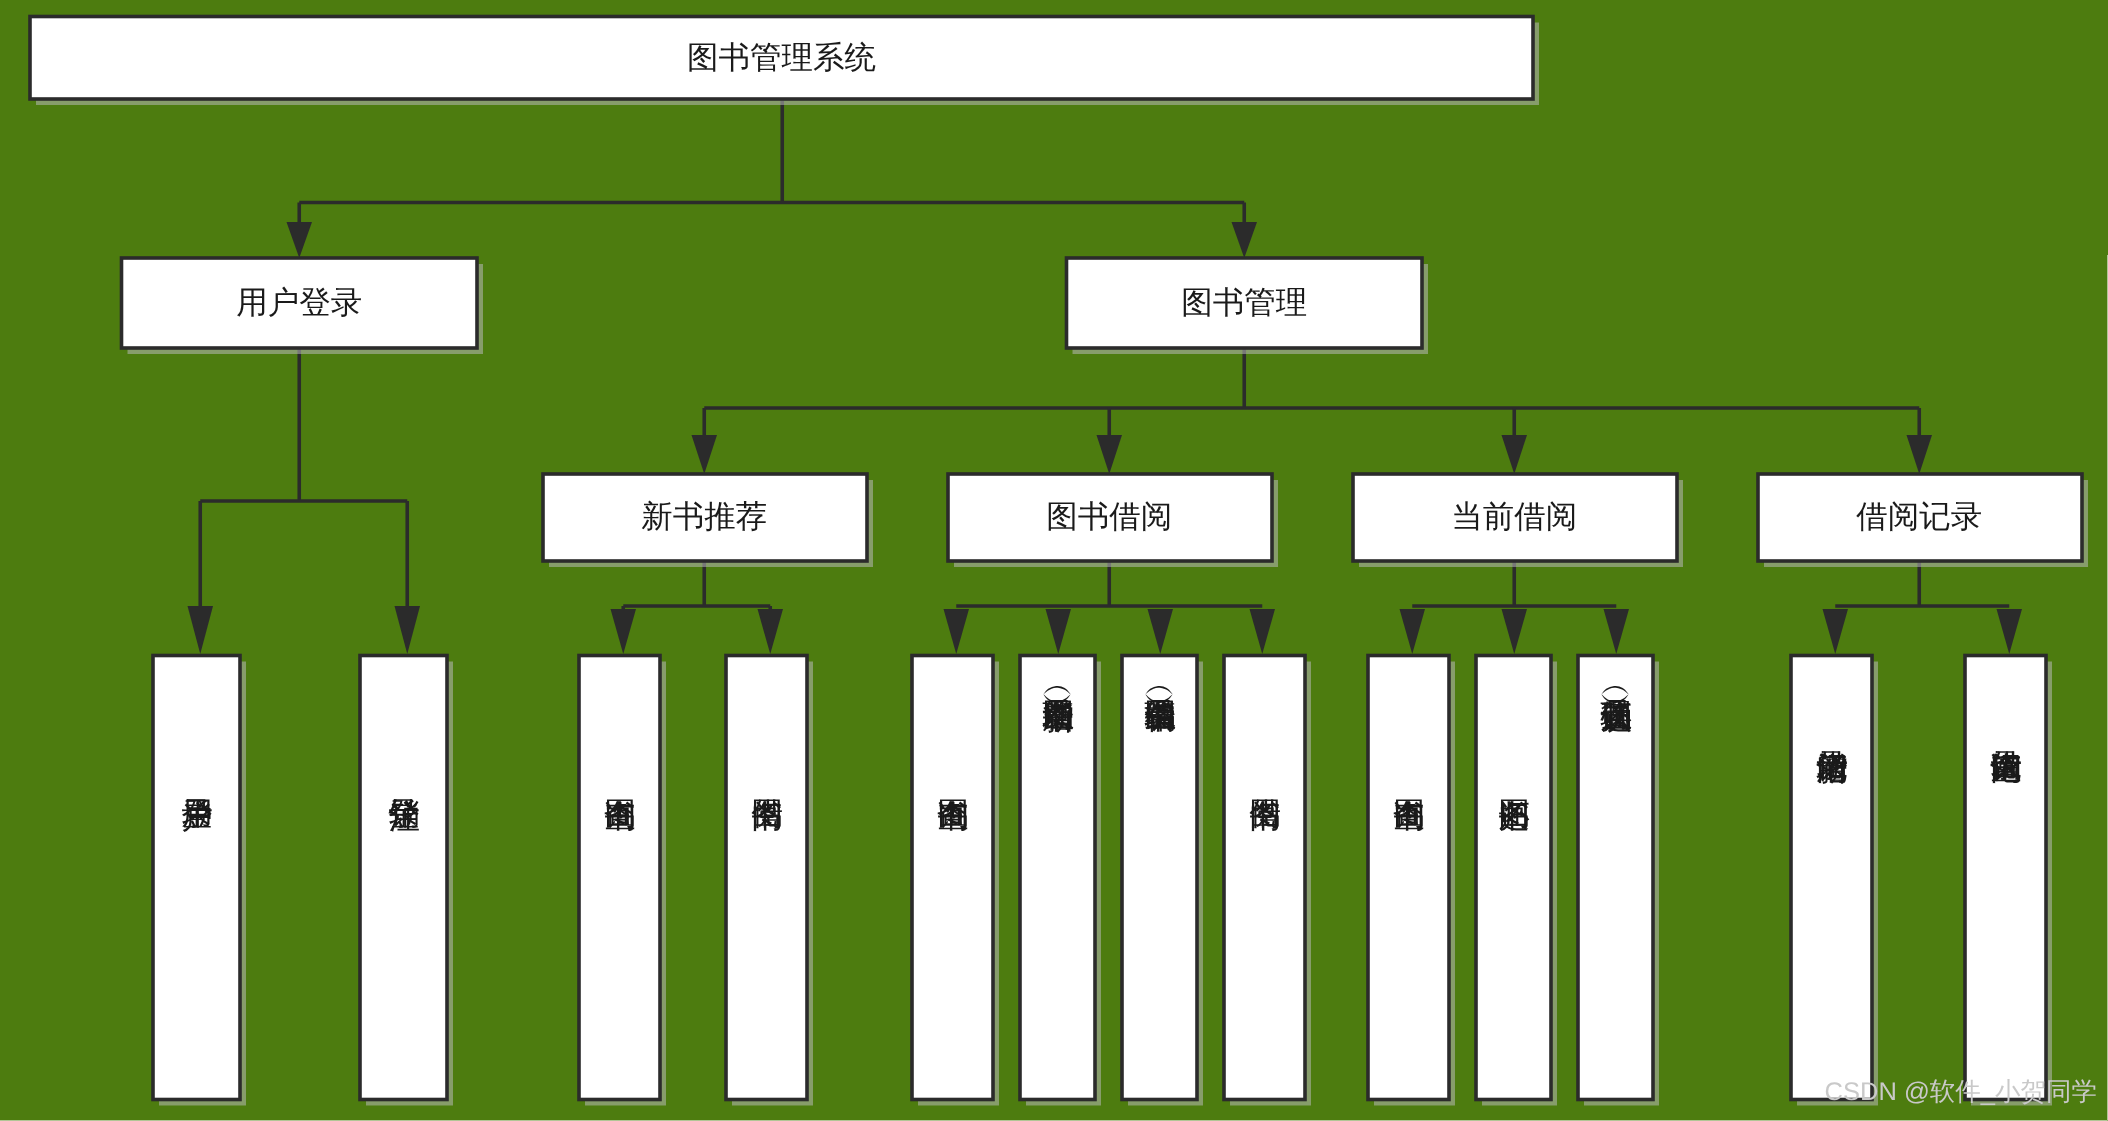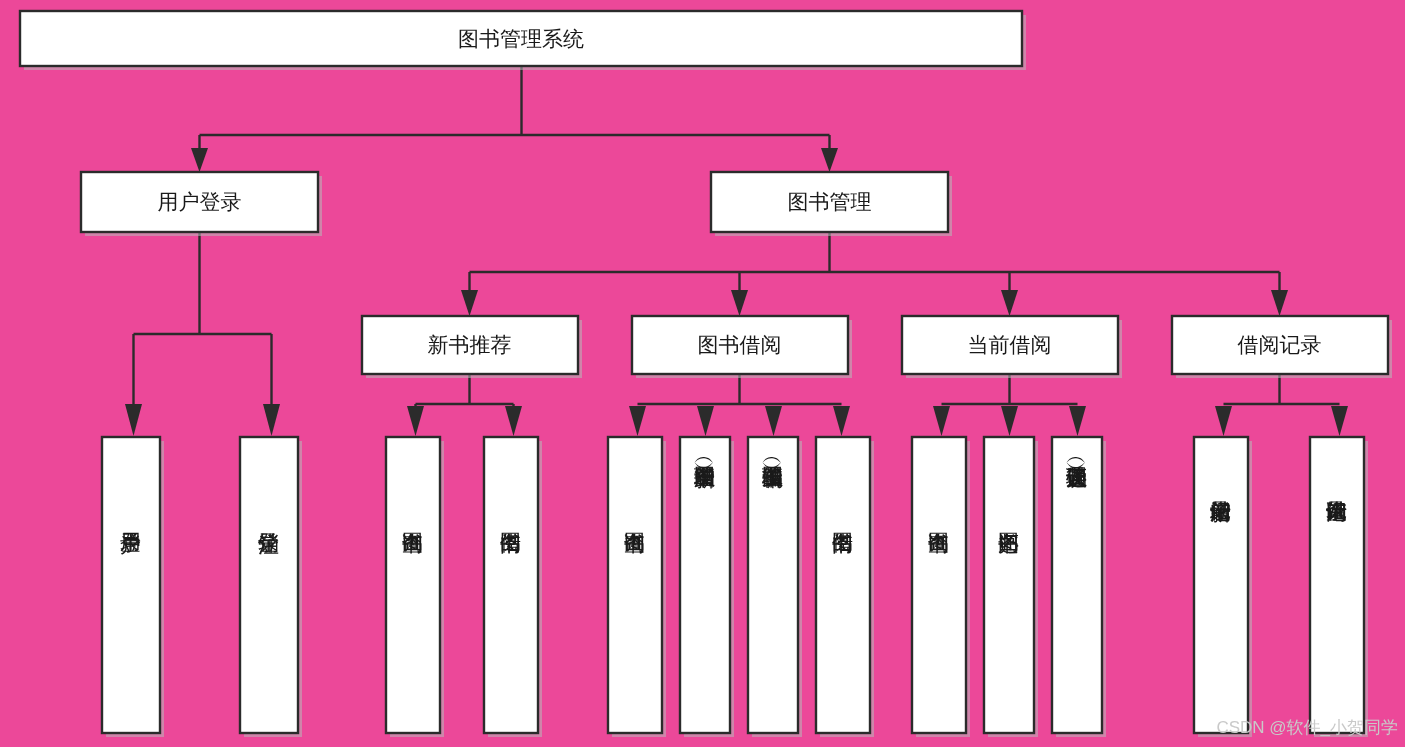--- a/index.html
+++ b/index.html
@@ -8,21 +8,21 @@
     padding: 0;
     background: #ffffff;
   }
   body {
     font-family: "Liberation Sans", "DejaVu Sans", sans-serif;
   }
   #diagram-root {
     position: relative;
     width: 1405px;
     height: 747px;
-    background: #ec4899;
+    background: #4d7c0f;
     overflow: hidden;
   }
   svg.diagram-canvas {
     position: absolute;
     left: 0;
     top: 0;
     width: 1405px;
     height: 747px;
     display: block;
   }

